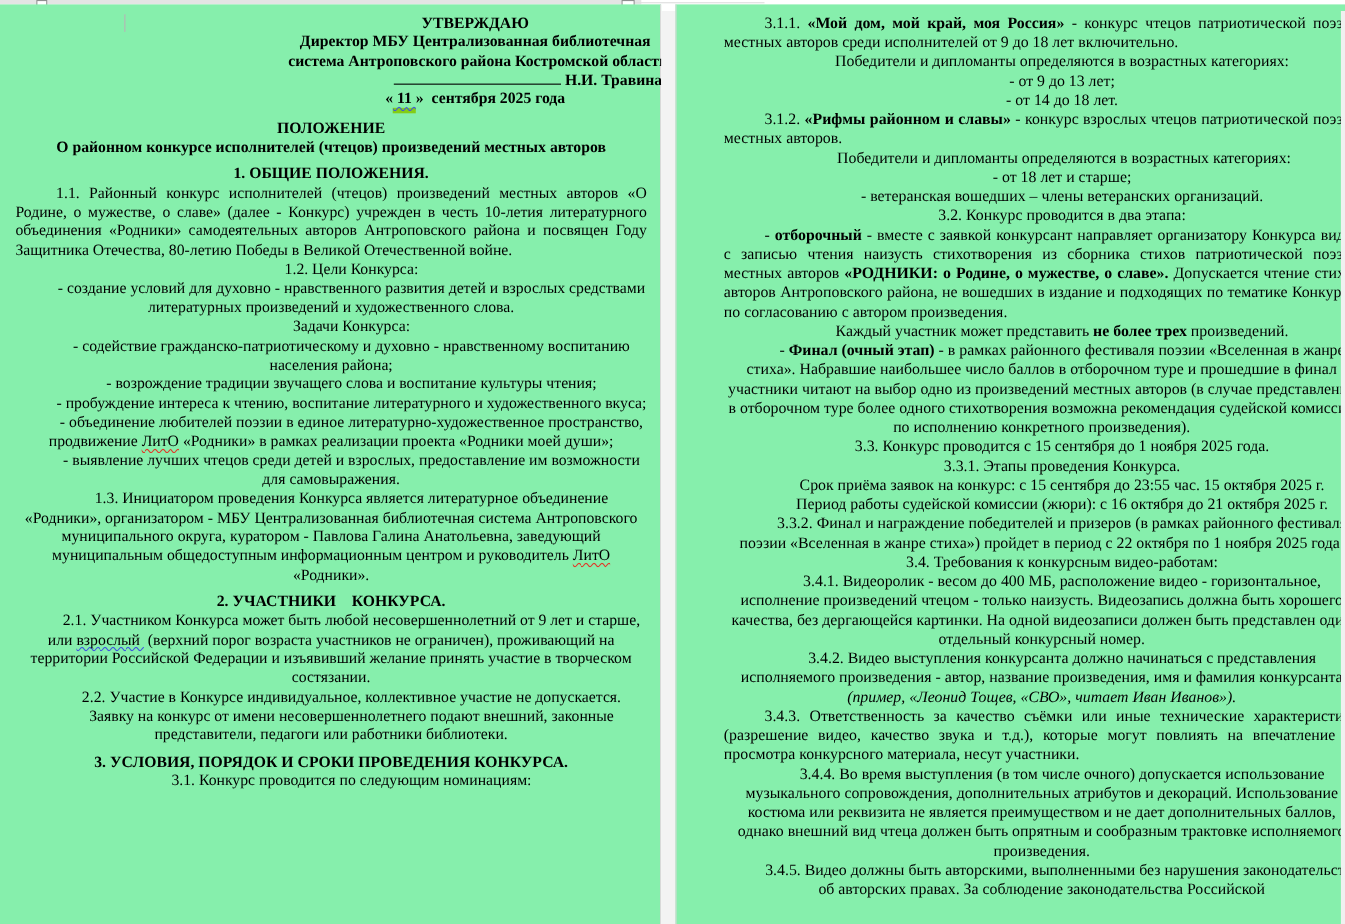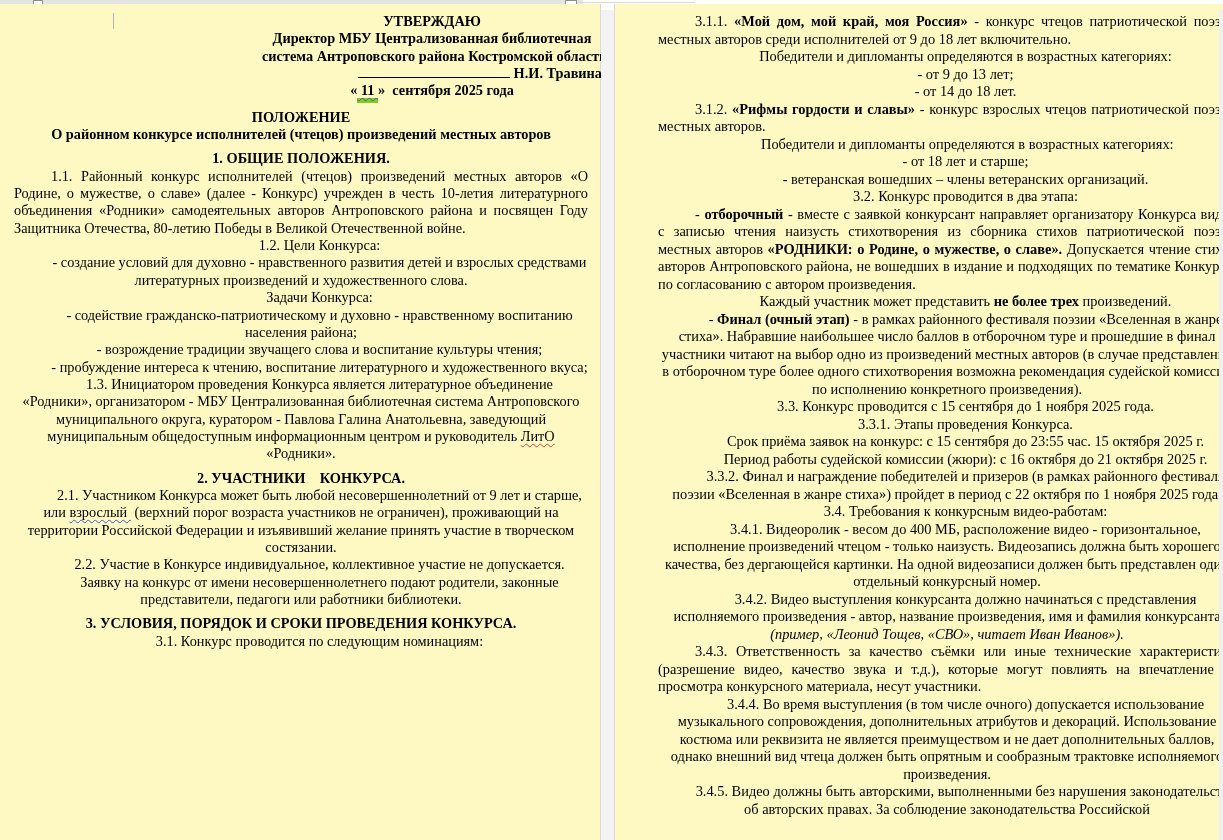--- a/index.html
+++ b/index.html
@@ -9,21 +9,21 @@
     font-family:"Liberation Serif","DejaVu Serif",serif;
     -webkit-font-smoothing:antialiased;
   }
   
   .ruler-strip{position:absolute;left:0;top:0;width:583px;height:4px;background:#e4e4e4;}
   .ruler-line{position:absolute;left:577px;top:2px;width:118px;height:1px;background:#dcdcdc;}
   .marker{position:absolute;top:0;width:10px;height:8px;background:#fff;border:1px solid #8f8f8f;box-sizing:border-box;}
   .m1{left:33px;}
   .m2{left:565px;width:12px;height:9px;}
   
-  .page{position:absolute;top:4px;height:836px;background:#fef9c3;box-sizing:border-box;}
+  .page{position:absolute;top:4px;height:836px;background:#86efac;box-sizing:border-box;}
   .page-left{
     left:0;width:601px;border-right:1px solid #d9d9d9;
     padding:9px 12px 0 14px;
     font-size:14.3px;line-height:17.35px;
   }
   .page-right{
     left:614px;width:650px;border-left:1px solid #d9d9d9;
     padding:9px 28px 0 43px;
     font-size:14.4px;line-height:17.5px;
   }
@@ -72,39 +72,41 @@
       </div>
     <div>
         <p class="para a-c bold" style="margin-top: 7px;"><span>1. ОБЩИЕ ПОЛОЖЕНИЯ.</span></p>
         <p class="para a-j ind"><span>1.1. Районный конкурс исполнителей (чтецов) произведений местных авторов «О Родине, о мужестве, о славе» (далее - Конкурс) учрежден в честь 10-летия литературного объединения «Родники» самодеятельных авторов Антроповского района и посвящен Году Защитника Отечества, 80-летию Победы в Великой Отечественной войне.</span></p>
         <p class="para a-l ind"><span>1.2. Цели Конкурса:</span></p>
         <p class="para a-l ind"><span>- создание условий для духовно - нравственного развития детей и взрослых средствами литературных произведений и художественного слова.</span></p>
         <p class="para a-l ind"><span>Задачи Конкурса:</span></p>
         <p class="para a-l ind"><span>- содействие гражданско-патриотическому и духовно - нравственному воспитанию населения района;</span></p>
         <p class="para a-l ind"><span>- возрождение традиции звучащего слова и воспитание культуры чтения;</span></p>
         <p class="para a-l ind"><span>- пробуждение интереса к чтению, воспитание литературного и художественного вкуса;</span></p>
+        <p class="para a-l ind"><span>- объединение любителей поэзии в единое литературно-художественное пространство, продвижение </span><span class="wr">ЛитО</span><span> «Родники» в рамках реализации проекта «Родники моей души»;</span></p>
+        <p class="para a-l ind"><span>- выявление лучших чтецов среди детей и взрослых, предоставление им возможности для самовыражения.</span></p>
         <p class="para a-l ind"><span>1.3. Инициатором проведения Конкурса является литературное объединение «Родники», организатором - МБУ Централизованная библиотечная система Антроповского муниципального округа, куратором - Павлова Галина Анатольевна, заведующий муниципальным общедоступным информационным центром и руководитель </span><span class="wr">ЛитО</span><span> «Родники».</span></p>
         <p class="para a-c bold" style="margin-top: 7px;"><span>2. УЧАСТНИКИ&nbsp;&nbsp;&nbsp; КОНКУРСА.</span></p>
         <p class="para a-l ind"><span>2.1. Участником Конкурса может быть любой несовершеннолетний от 9 лет и старше, или </span><span class="wb">взрослый&nbsp;</span><span> (верхний порог возраста участников не ограничен), проживающий на территории Российской Федерации и изъявивший желание принять участие в творческом состязании.</span></p>
         <p class="para a-l ind"><span>2.2. Участие в Конкурсе индивидуальное, коллективное участие не допускается.</span></p>
-        <p class="para a-l ind"><span>Заявку на конкурс от имени несовершеннолетнего подают родители, законные представители, педагоги или работники библиотеки.</span></p>
+        <p class="para a-l ind"><span>Заявку на конкурс от имени несовершеннолетнего подают внешний, законные представители, педагоги или работники библиотеки.</span></p>
         <p class="para a-c bold" style="margin-top: 7px;"><span>3. УСЛОВИЯ, ПОРЯДОК И СРОКИ ПРОВЕДЕНИЯ КОНКУРСА.</span></p>
         <p class="para a-l ind"><span>3.1. Конкурс проводится по следующим номинациям:</span></p>
       </div>
   </div>
 
   <div class="page-gap"></div>
 
   <div class="page page-right">
     <div>
         <p class="para a-j ind"><span>3.1.1. </span><span class="b">«Мой дом, мой край, моя Россия»</span><span> - конкурс чтецов патриотической поэзии местных авторов среди исполнителей от 9 до 18 лет включительно.</span></p>
         <p class="para a-l ind"><span>Победители и дипломанты определяются в возрастных категориях:</span></p>
         <p class="para a-l ind"><span>- от 9 до 13 лет;</span></p>
         <p class="para a-l ind"><span>- от 14 до 18 лет.</span></p>
-        <p class="para a-j ind"><span>3.1.2. </span><span class="b">«Рифмы гордости и славы»</span><span> - конкурс взрослых чтецов патриотической поэзии местных авторов.</span></p>
+        <p class="para a-j ind"><span>3.1.2. </span><span class="b">«Рифмы районном и славы»</span><span> - конкурс взрослых чтецов патриотической поэзии местных авторов.</span></p>
         <p class="para a-l ind"><span>&nbsp;Победители и дипломанты определяются в возрастных категориях:</span></p>
         <p class="para a-l ind"><span>- от 18 лет и старше;</span></p>
         <p class="para a-l ind"><span>- ветеранская вошедших – члены ветеранских организаций.</span></p>
         <p class="para a-l ind"><span>3.2. Конкурс проводится в два этапа:</span></p>
         <p class="para a-j ind"><span>- </span><span class="b">отборочный</span><span> - вместе с заявкой конкурсант направляет организатору Конкурса видео с записью чтения наизусть стихотворения из сборника стихов патриотической поэзии местных авторов </span><span class="b">«РОДНИКИ: о Родине, о мужестве, о славе».</span><span> Допускается чтение стихов авторов Антроповского района, не вошедших в издание и подходящих по тематике Конкурса, по согласованию с автором произведения.</span></p>
         <p class="para a-l ind"><span>Каждый участник может представить </span><span class="b">не более трех</span><span> произведений.</span></p>
         <p class="para a-l ind"><span>- </span><span class="b">Финал (очный этап)</span><span> - в рамках районного фестиваля поэзии «Вселенная в жанре стиха». Набравшие наибольшее число баллов в отборочном туре и прошедшие в финал участники читают на выбор одно из произведений местных авторов (в случае представления в отборочном туре более одного стихотворения возможна рекомендация судейской комиссии по исполнению конкретного произведения).</span></p>
         <p class="para a-l ind"><span>3.3. Конкурс проводится с 15 сентября до 1 ноября 2025 года.</span></p>
         <p class="para a-l ind"><span>3.3.1. Этапы проведения Конкурса.</span></p>
         <p class="para a-l ind"><span>Срок приёма заявок на конкурс: с 15 сентября до 23:55 час. 15 октября 2025 г.</span></p>

